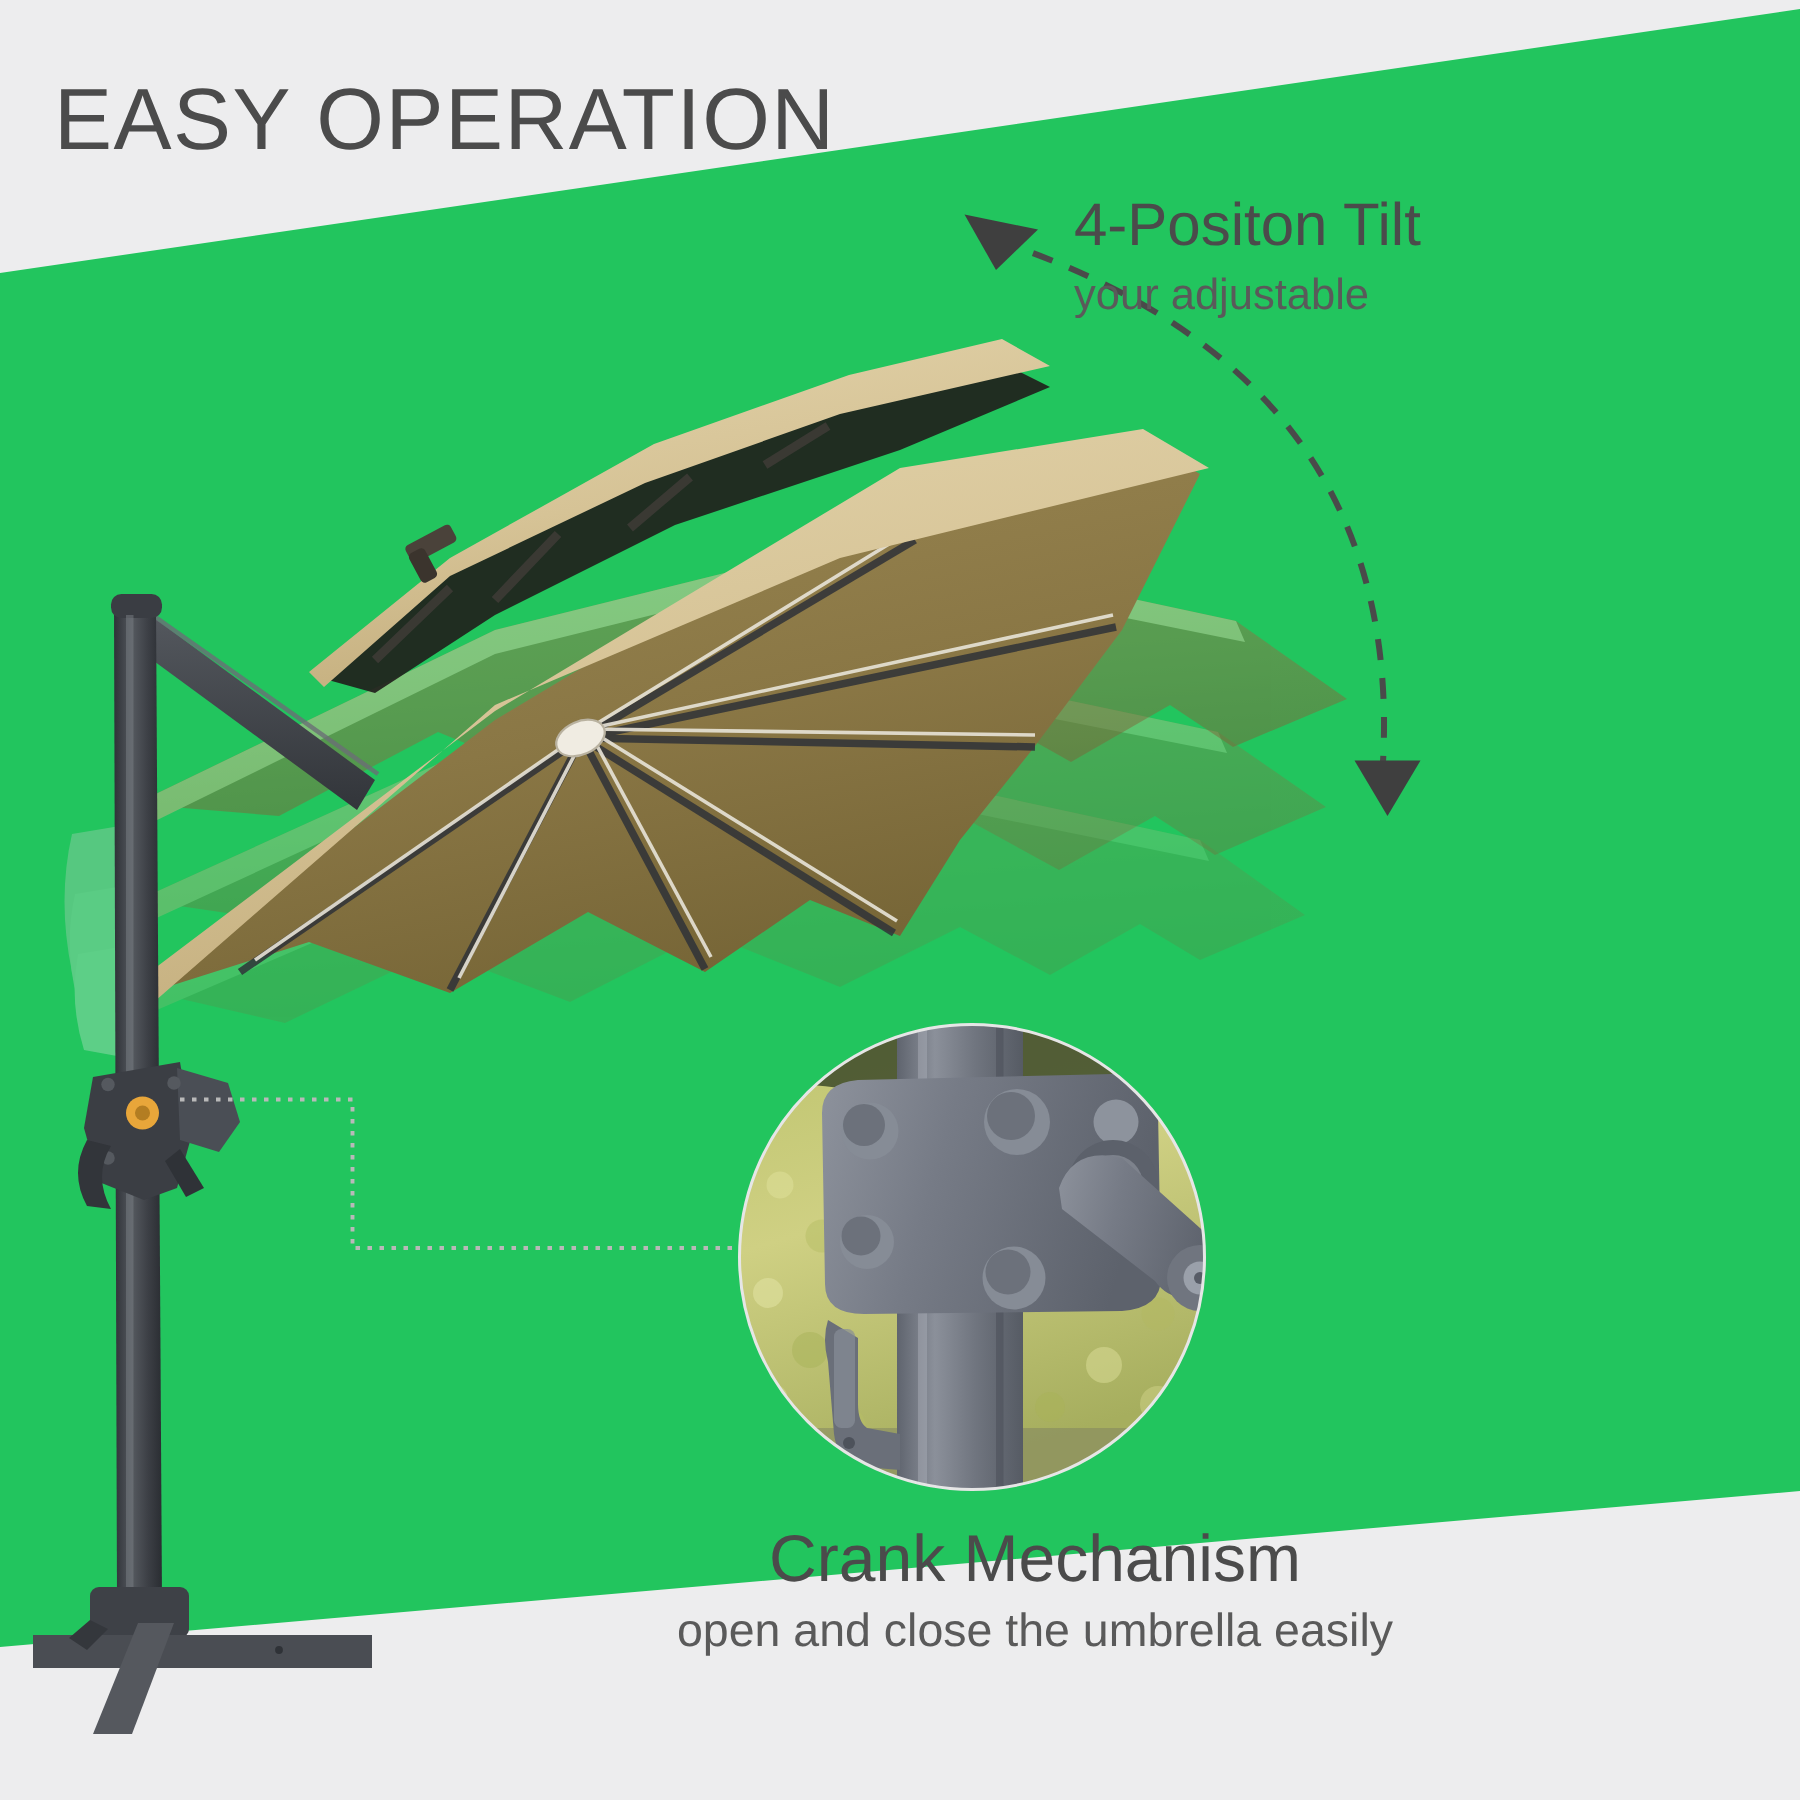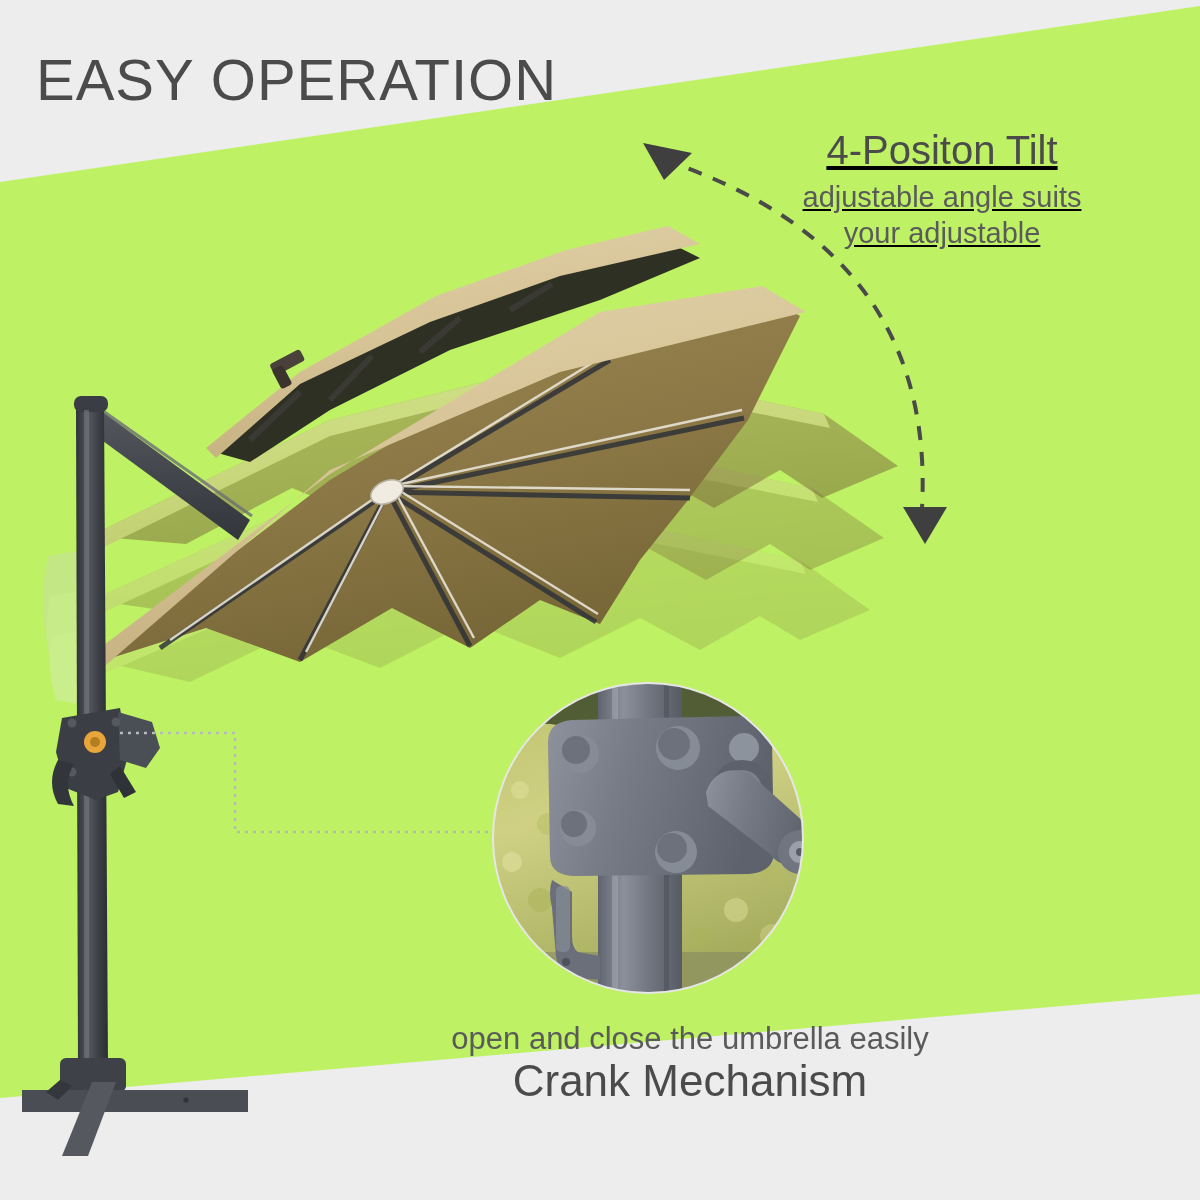--- a/index.html
+++ b/index.html
@@ -5,21 +5,21 @@
   html, body {
     margin: 0;
     padding: 0;
     background: #ffffff;
   }
   #stage {
     position: relative;
     width: 1200px;
     height: 1200px;
     overflow: hidden;
-    background: #bef264;
+    background: #22c55e;
     font-family: "Liberation Sans", sans-serif;
   }
 
   
   .band {
     position: absolute;
     left: 0;
     width: 1200px;
     pointer-events: none;
   }
@@ -40,25 +40,24 @@
     font-size: 58px;
     font-weight: 300;
     letter-spacing: 1px;
     color: #4b4b4b;
     white-space: nowrap;
   }
 
   
   #tilt-callout {
     position: absolute;
-    right: 48px;
+    right: 64px;
     top: 128px;
     width: 420px;
-    text-align: center;
-    text-decoration: underline;
+    text-align: left;
   }
   #tilt-title {
     font-size: 40px;
     font-weight: 400;
     color: #4b4b4b;
     line-height: 1.12;
     white-space: nowrap;
   }
   #tilt-sub {
     margin-top: 6px;
@@ -329,23 +328,22 @@
     </g>
 
     <circle cx="648" cy="838" r="155" fill="none" stroke="#e6e6e6" stroke-width="2"></circle>
   </svg>
 
   <div id="headline">EASY OPERATION</div>
 
   <div id="tilt-callout">
     <div id="tilt-title">4-Positon Tilt</div>
     <div id="tilt-sub">
-      <div>adjustable angle suits</div>
       <div>your adjustable</div>
     </div>
   </div>
 
   <div id="crank-caption">
+    <div id="crank-title">Crank Mechanism</div>
     <div id="crank-sub">open and close the umbrella easily</div>
-    <div id="crank-title">Crank Mechanism</div>
   </div>
 
 </div>
 
 </body></html>

